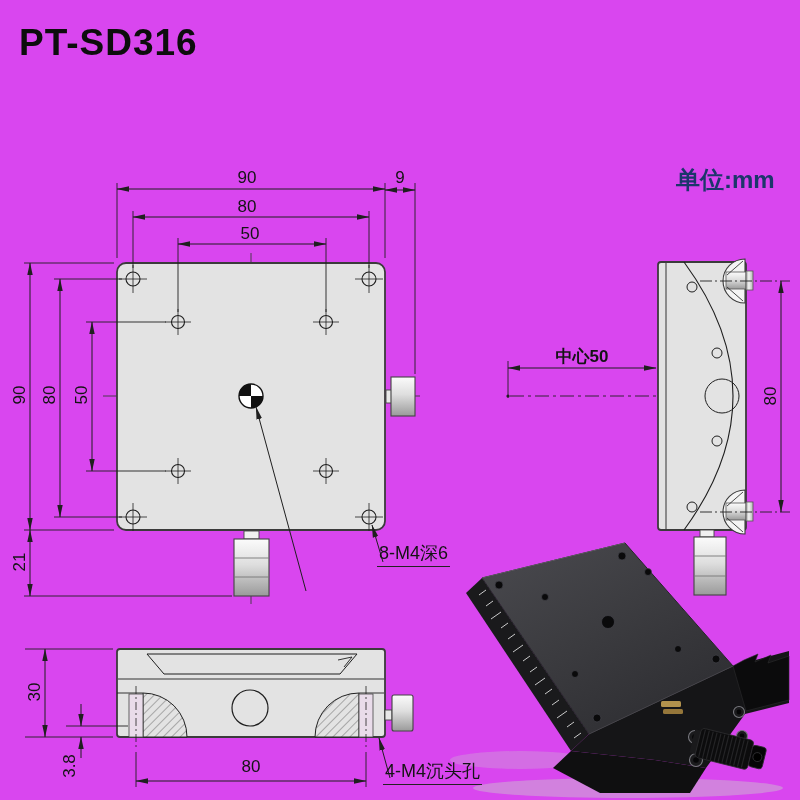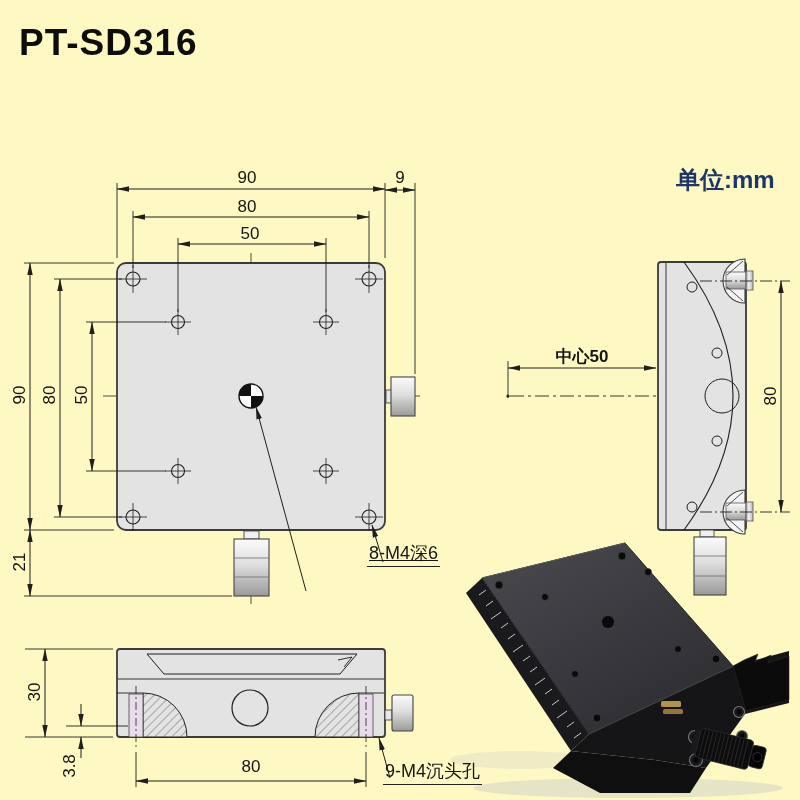--- a/index.html
+++ b/index.html
@@ -1,17 +1,17 @@
 <!DOCTYPE html>
 <html><head>
 <meta charset="utf-8">
 <style>
   html,body{margin:0;padding:0;}
   body{font-family:"Liberation Sans","DejaVu Sans",sans-serif;background:#fff;}
-  #canvas{position:relative;width:800px;height:800px;background:#fef9c3;overflow:hidden;}
+  #canvas{position:relative;width:800px;height:800px;background:#d946ef;overflow:hidden;}
   #drawing{position:absolute;left:0;top:0;}
   .title{position:absolute;left:19px;top:22px;font-size:37px;font-weight:700;letter-spacing:1px;color:#0d0d0d;}
   .unit{position:absolute;left:676px;top:164px;font-size:24px;font-weight:700;color:#1c366b;}
   .dim{position:absolute;font-size:17px;color:#141414;white-space:nowrap;transform:translate(-50%,-50%);line-height:1;}
   .dim.v{transform:translate(-50%,-50%) rotate(-90deg);}
   .ann{position:absolute;font-size:18px;color:#141414;white-space:nowrap;border-bottom:1.5px solid #222;padding:0 2px 2px 2px;line-height:1.15;}
   .ann.big{font-size:19px;}
 </style>
 </head>
 <body>
@@ -294,16 +294,16 @@
   <span class="dim v" style="left:81px;top:395px;">50</span>
   <span class="dim v" style="left:19px;top:562px;">21</span>
 
   <span class="dim" style="left:582px;top:356px;font-weight:bold;">中心50</span>
   <span class="dim v" style="left:770px;top:396px;">80</span>
 
   <span class="dim v" style="left:34px;top:692px;">30</span>
   <span class="dim v" style="left:69px;top:766px;">3.8</span>
   <span class="dim" style="left:251px;top:766px;">80</span>
 
-  <span class="ann" style="left:367px;top:543px;text-decoration:underline;">8-M4深6</span>
-  <span class="ann" style="left:383px;top:761px;">9-M4沉头孔</span>
+  <span class="ann" style="left:377px;top:543px;">8-M4深6</span>
+  <span class="ann" style="left:383px;top:761px;">4-M4沉头孔</span>
 
 </div>
 
 </body></html>

